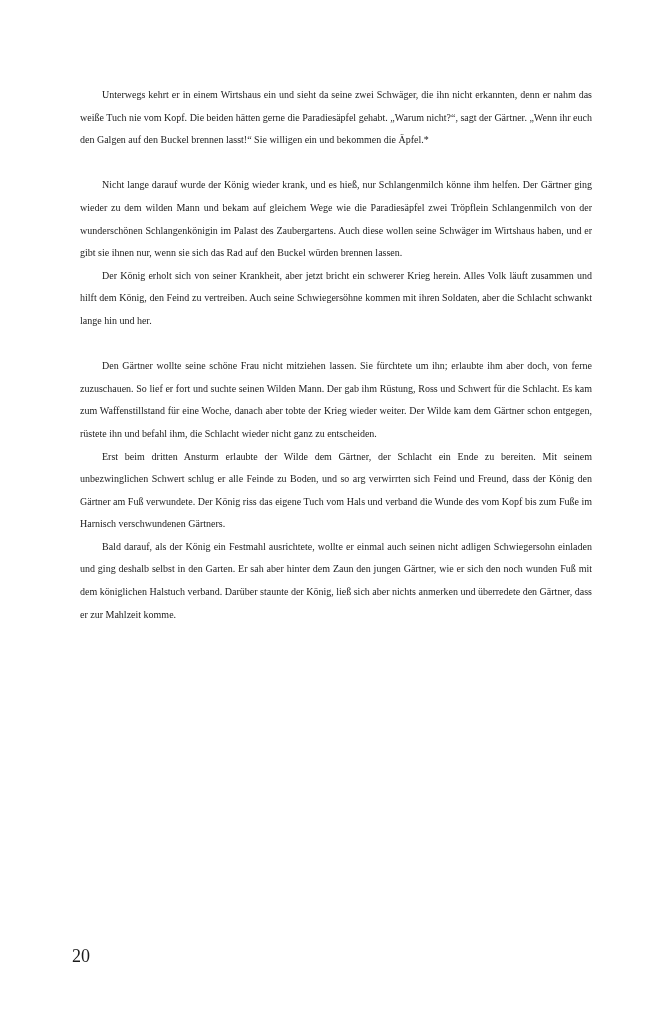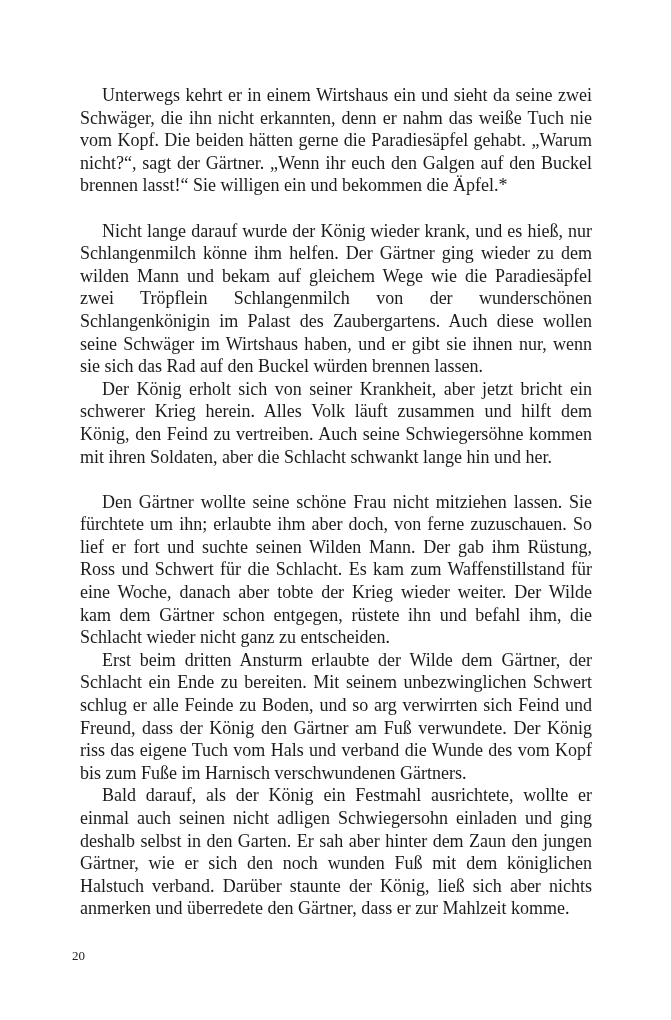--- a/index.html
+++ b/index.html
@@ -21,21 +21,21 @@
   .text-column {
     position: absolute;
     left: 80px;
     top: 84px;
     width: 512px;
   }
 
   .para {
     margin: 0;
     font-family: "Liberation Serif", "DejaVu Serif", serif;
-    font-size: 18px;
+    font-size: 10px;
     line-height: 22.6px;
     color: #1b1b1b;
     text-align: justify;
     text-justify: inter-word;
     text-indent: 22px;
     hyphens: none;
     -webkit-hyphens: none;
   }
 
   
@@ -46,21 +46,21 @@
   
   .para.run-on {
     margin-top: 0;
   }
 
   .page-number {
     position: absolute;
     left: 72px;
     top: 946px;
     font-family: "Liberation Serif", "DejaVu Serif", serif;
-    font-size: 13px;
+    font-size: 18px;
     line-height: 20px;
     color: #1b1b1b;
   }
 </style>
 </head>
 <body>
 
 <div class="page">
 
   <div class="text-column">

